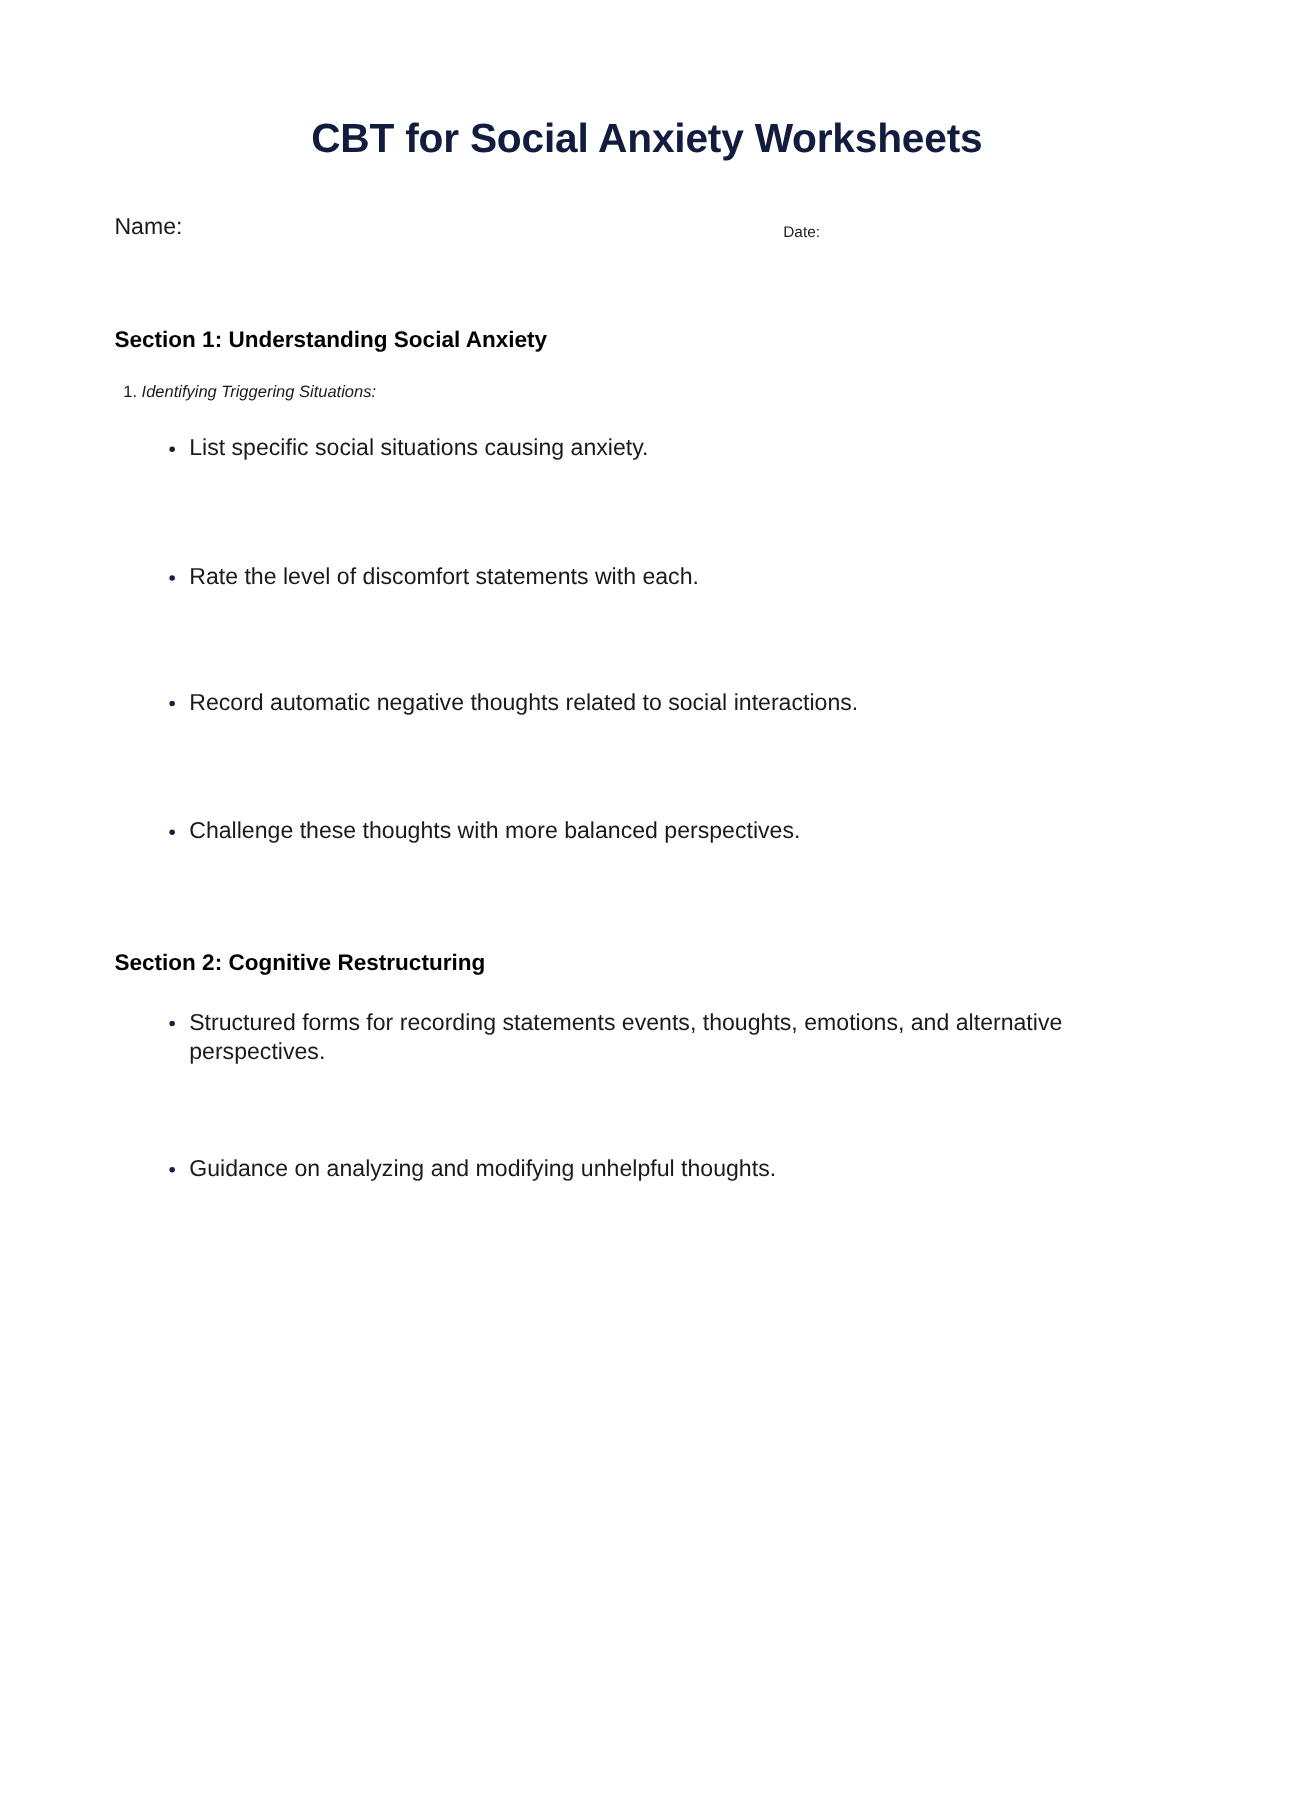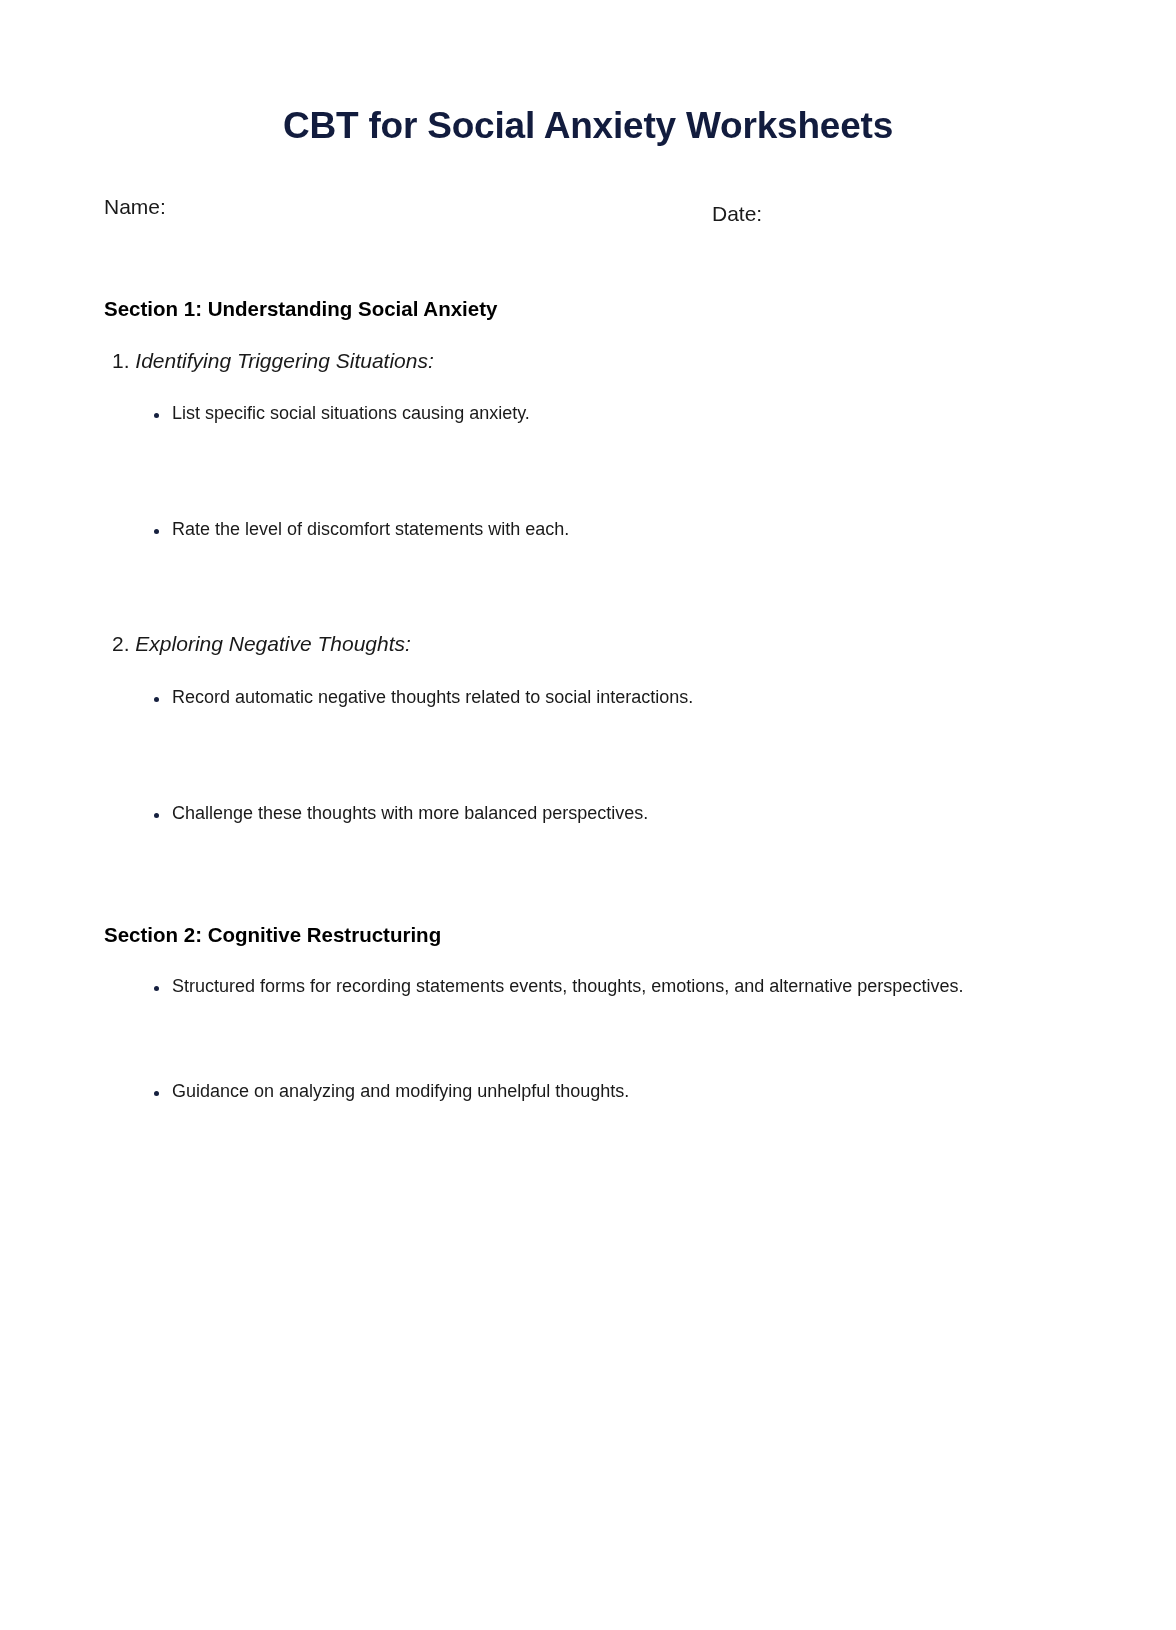--- a/index.html
+++ b/index.html
@@ -40,21 +40,21 @@
     position: absolute;
     left: 104px;
     top: 0px;
     font-size: 21px;
     color: #1a1a1a;
   }
   .meta-date {
     position: absolute;
     left: 712px;
     top: 7px;
-    font-size: 21px;
+    font-size: 14px;
     color: #1a1a1a;
   }
   .content {
     padding: 0 104px 0 104px;
   }
   .section {
     margin-top: 0;
   }
   .section-title {
     font-size: 20.5px;
@@ -66,41 +66,41 @@
   }
   .section-1 { margin-top: 62px; }
   .section-2 { margin-top: 95px; }
 
   .num-item {
     margin-top: 29px;
   }
   .num-item-first { margin-top: 27px; }
 
   .num-line {
-    font-size: 21px;
+    font-size: 15px;
     line-height: 1.25;
     color: #1a1a1a;
     padding-left: 8px;
   }
   .num-label {
     font-style: normal;
   }
   .num-text {
     font-style: italic;
   }
 
   ul.bullets {
     list-style: none;
     margin: 0;
     padding: 0;
   }
   ul.bullets > li {
     position: relative;
     padding-left: 68px;
-    font-size: 18px;
+    font-size: 21px;
     line-height: 1.28;
     color: #1a1a1a;
     margin-top: 28px;
     min-height: 26px;
   }
   ul.bullets > li.gap-big {
     margin-top: 90px;
   }
   ul.bullets > li::before {
     content: "";
@@ -142,24 +142,20 @@
           <li>
             <span class="bullet-text">List specific social situations causing anxiety.</span>
           </li>
           <li class="gap-big">
             <span class="bullet-text">Rate the level of discomfort statements with each.</span>
           </li>
         </ul>
       </div>
 
       <div class="num-item" style="margin-top:87px;">
-        <div class="num-line">
-          <span class="num-label">2.</span>
-          <span class="num-text">Exploring Negative Thoughts:</span>
-        </div>
         <ul class="bullets">
           <li>
             <span class="bullet-text">Record automatic negative thoughts related to social interactions.</span>
           </li>
           <li class="gap-big">
             <span class="bullet-text">Challenge these thoughts with more balanced perspectives.</span>
           </li>
         </ul>
       </div>
     </div>

